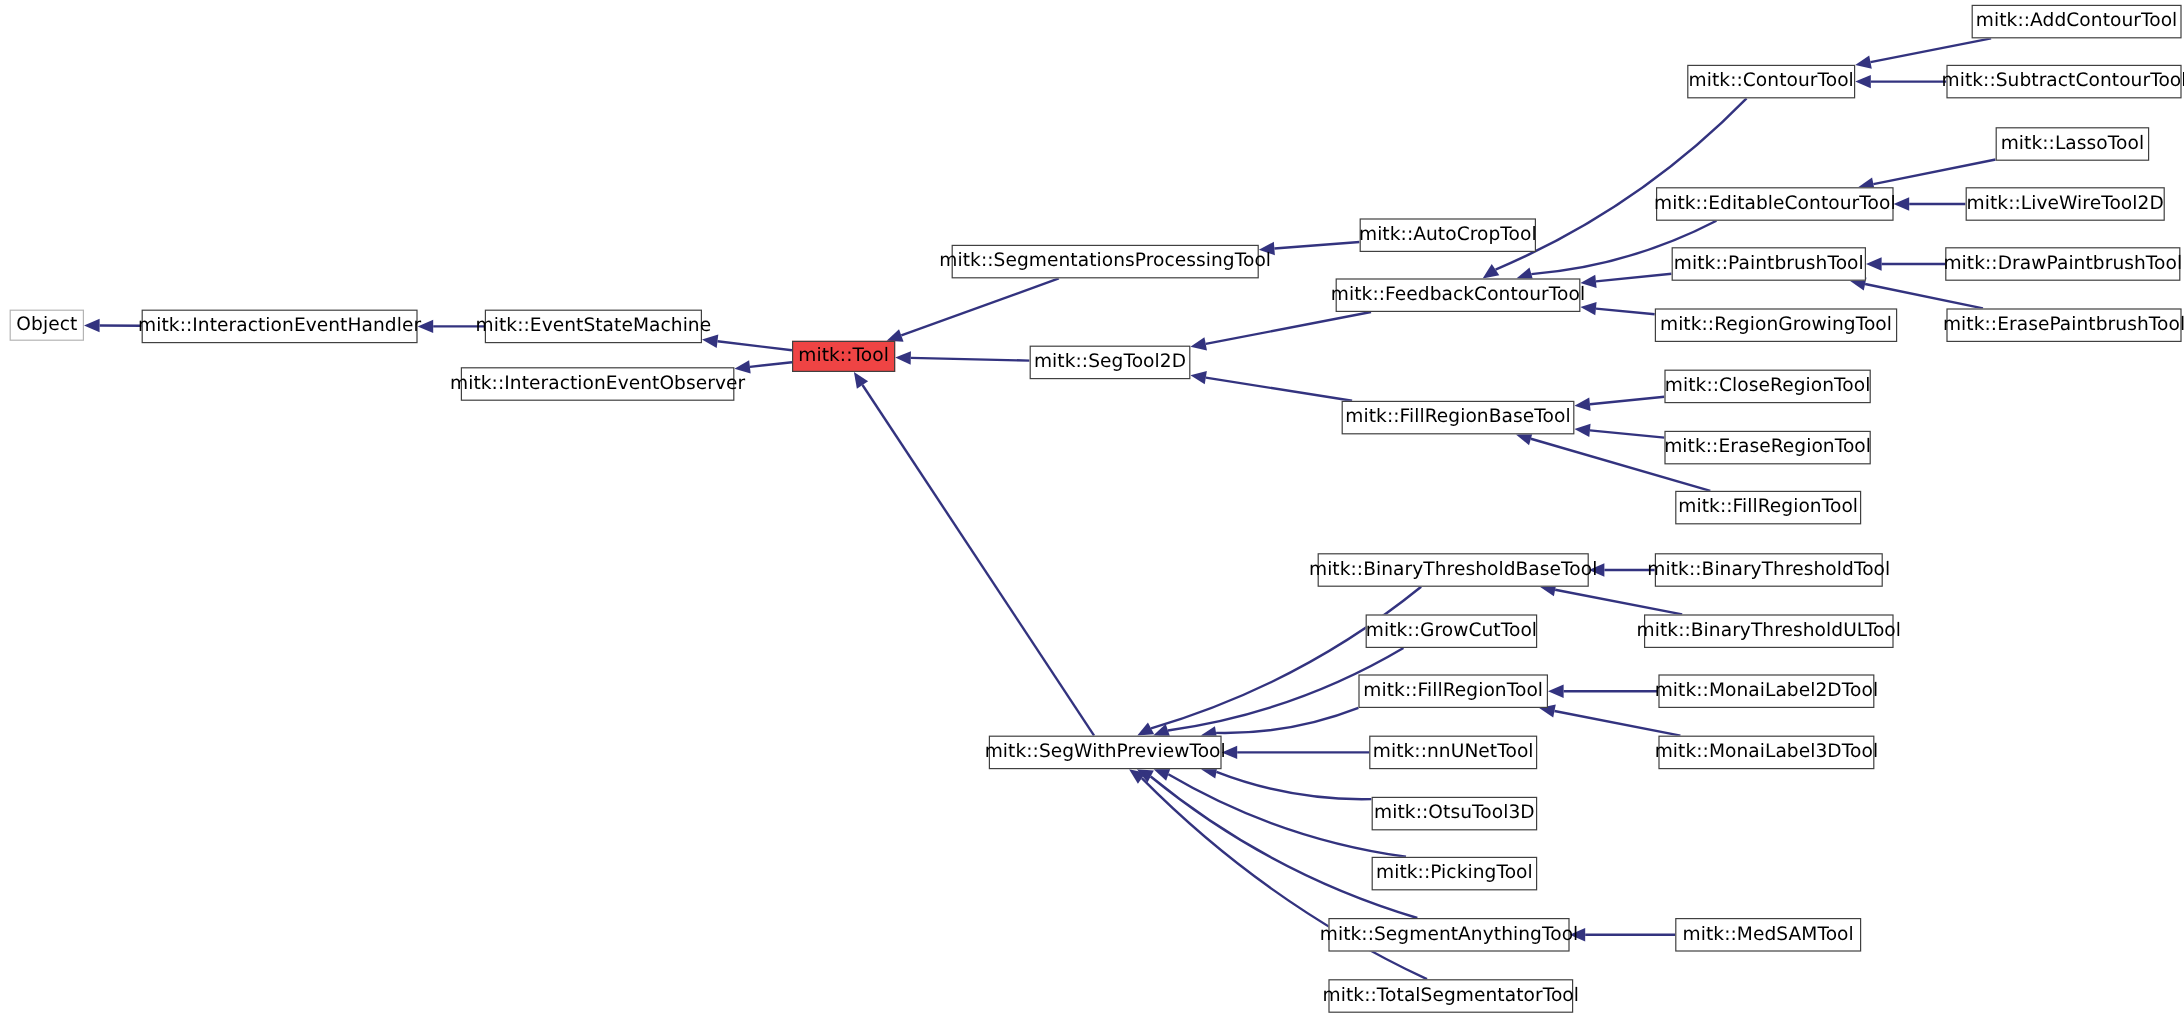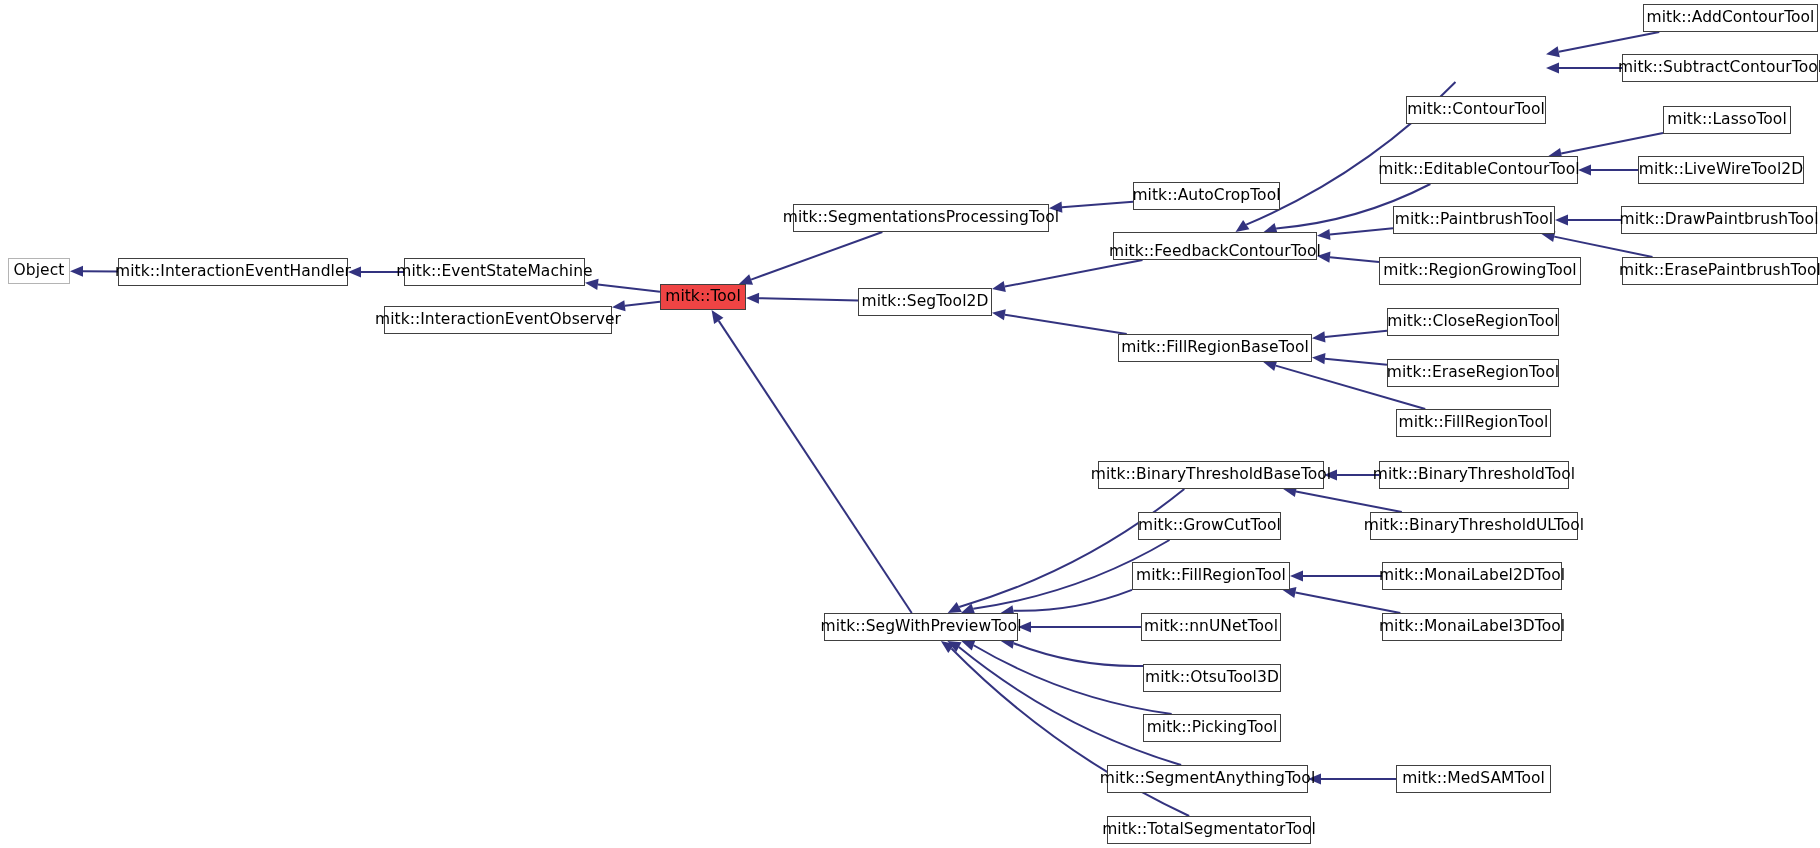--- a/index.html
+++ b/index.html
@@ -215,24 +215,24 @@
       </div>
       <div class="node" style="left: 793px; top: 204px; width: 256px; height: 28px;">
         <span>mitk::SegmentationsProcessingTool</span>
       </div>
       <div class="node" style="left: 858px; top: 288px; width: 134px; height: 28px;">
         <span>mitk::SegTool2D</span>
       </div>
       <div class="node" style="left: 1133px; top: 182px; width: 147px; height: 28px;">
         <span>mitk::AutoCropTool</span>
       </div>
-      <div class="node" style="left: 1113px; top: 232px; width: 204px; height: 28px; align-items: flex-end;">
+      <div class="node" style="left: 1113px; top: 232px; width: 204px; height: 28px;">
         <span>mitk::FeedbackContourTool</span>
       </div>
-      <div class="node" style="left: 1406px; top: 54px; width: 140px; height: 28px; margin-top: 42px;">
+      <div class="node" style="left: 1406px; top: 54px; width: 140px; height: 28px;">
         <span>mitk::ContourTool</span>
       </div>
       <div class="node" style="left: 1643px; top: 4px; width: 175px; height: 28px;">
         <span>mitk::AddContourTool</span>
       </div>
       <div class="node" style="left: 1622px; top: 54px; width: 196px; height: 28px;">
         <span>mitk::SubtractContourTool</span>
       </div>
       <div class="node" style="left: 1380px; top: 156px; width: 198px; height: 28px;">
         <span>mitk::EditableContourTool</span>

